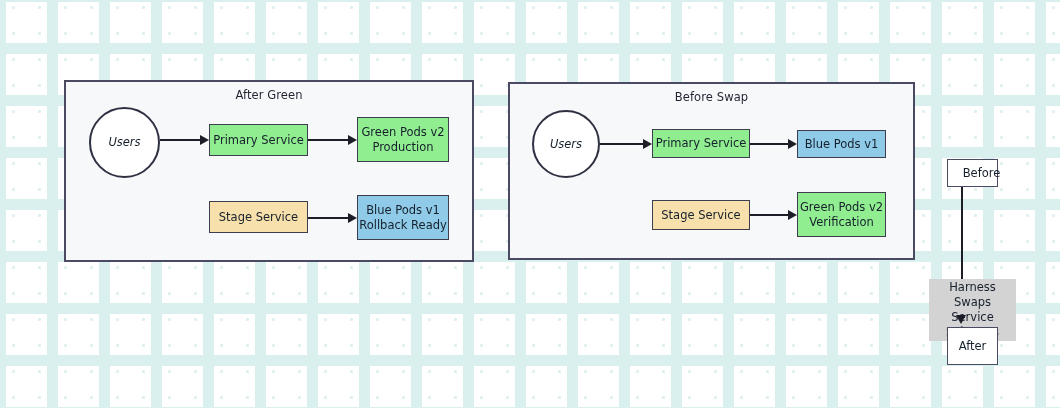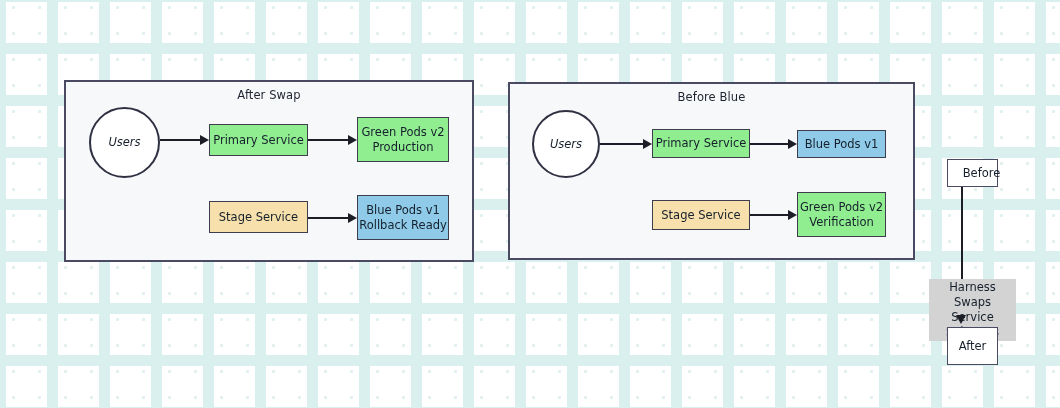--- a/index.html
+++ b/index.html
@@ -100,21 +100,21 @@
     padding: 1px 0;
     box-sizing: border-box;
   }
 </style>
 </head>
 <body>
 
 <div id="canvas">
 
   <div class="cluster" style="left:64px; top:80px; width:410px; height:182px;">
-    <div class="cluster-title">After Swap</div>
+    <div class="cluster-title">After Green</div>
   </div>
 
   <div class="node circle" style="left:89px; top:107px; width:71px; height:71px;">Users</div>
 
   <div class="node green" style="left:209px; top:124px; width:99px; height:32px;">Primary Service</div>
 
   <div class="node green" style="left:357px; top:117px; width:92px; height:45px;">Green Pods v2
 Production</div>
 
   <div class="node tan" style="left:209px; top:201px; width:99px; height:32px;">Stage Service</div>
@@ -125,21 +125,21 @@
   <div class="edge h" style="left:160px; top:139px; width:41px;"></div>
   <div class="arrow-right" style="left:200px; top:135px;"></div>
 
   <div class="edge h" style="left:308px; top:139px; width:41px;"></div>
   <div class="arrow-right" style="left:348px; top:135px;"></div>
 
   <div class="edge h" style="left:308px; top:217px; width:41px;"></div>
   <div class="arrow-right" style="left:348px; top:213px;"></div>
 
   <div class="cluster" style="left:508px; top:82px; width:407px; height:178px;">
-    <div class="cluster-title">Before Blue</div>
+    <div class="cluster-title">Before Swap</div>
   </div>
 
   <div class="node circle" style="left:532px; top:110px; width:68px; height:68px;">Users</div>
 
   <div class="node green" style="left:652px; top:129px; width:98px; height:29px;">Primary Service</div>
 
   <div class="node blue" style="left:797px; top:130px; width:89px; height:28px;">Blue Pods v1</div>
 
   <div class="node tan" style="left:652px; top:200px; width:98px; height:30px;">Stage Service</div>
 

